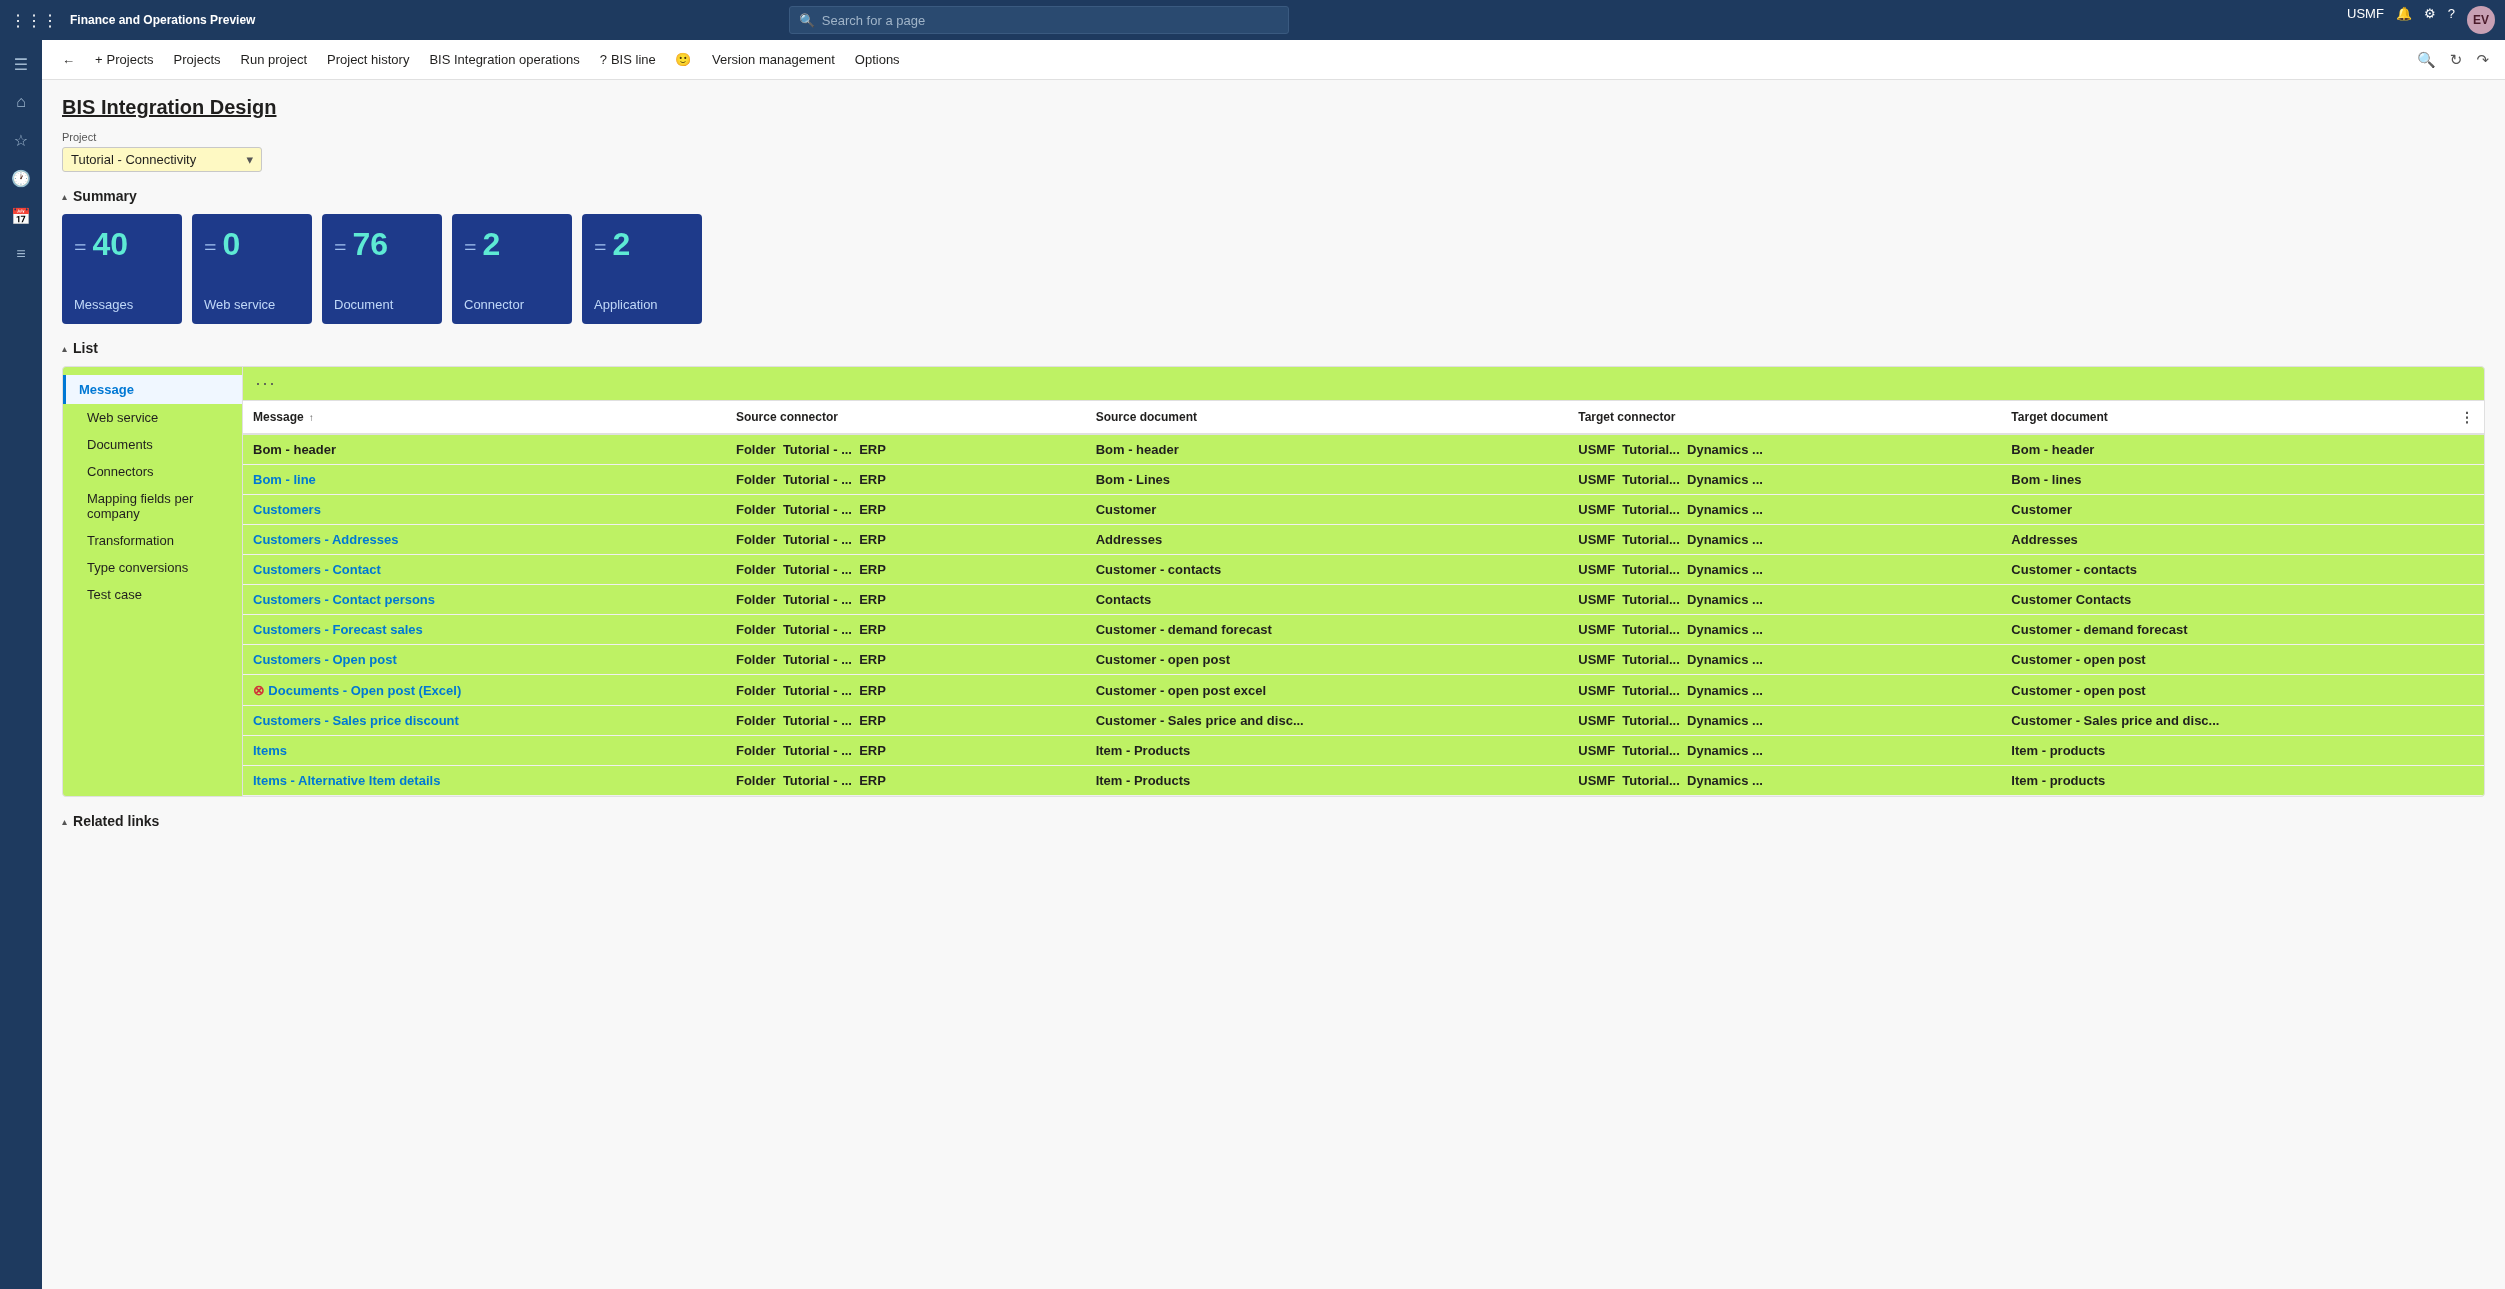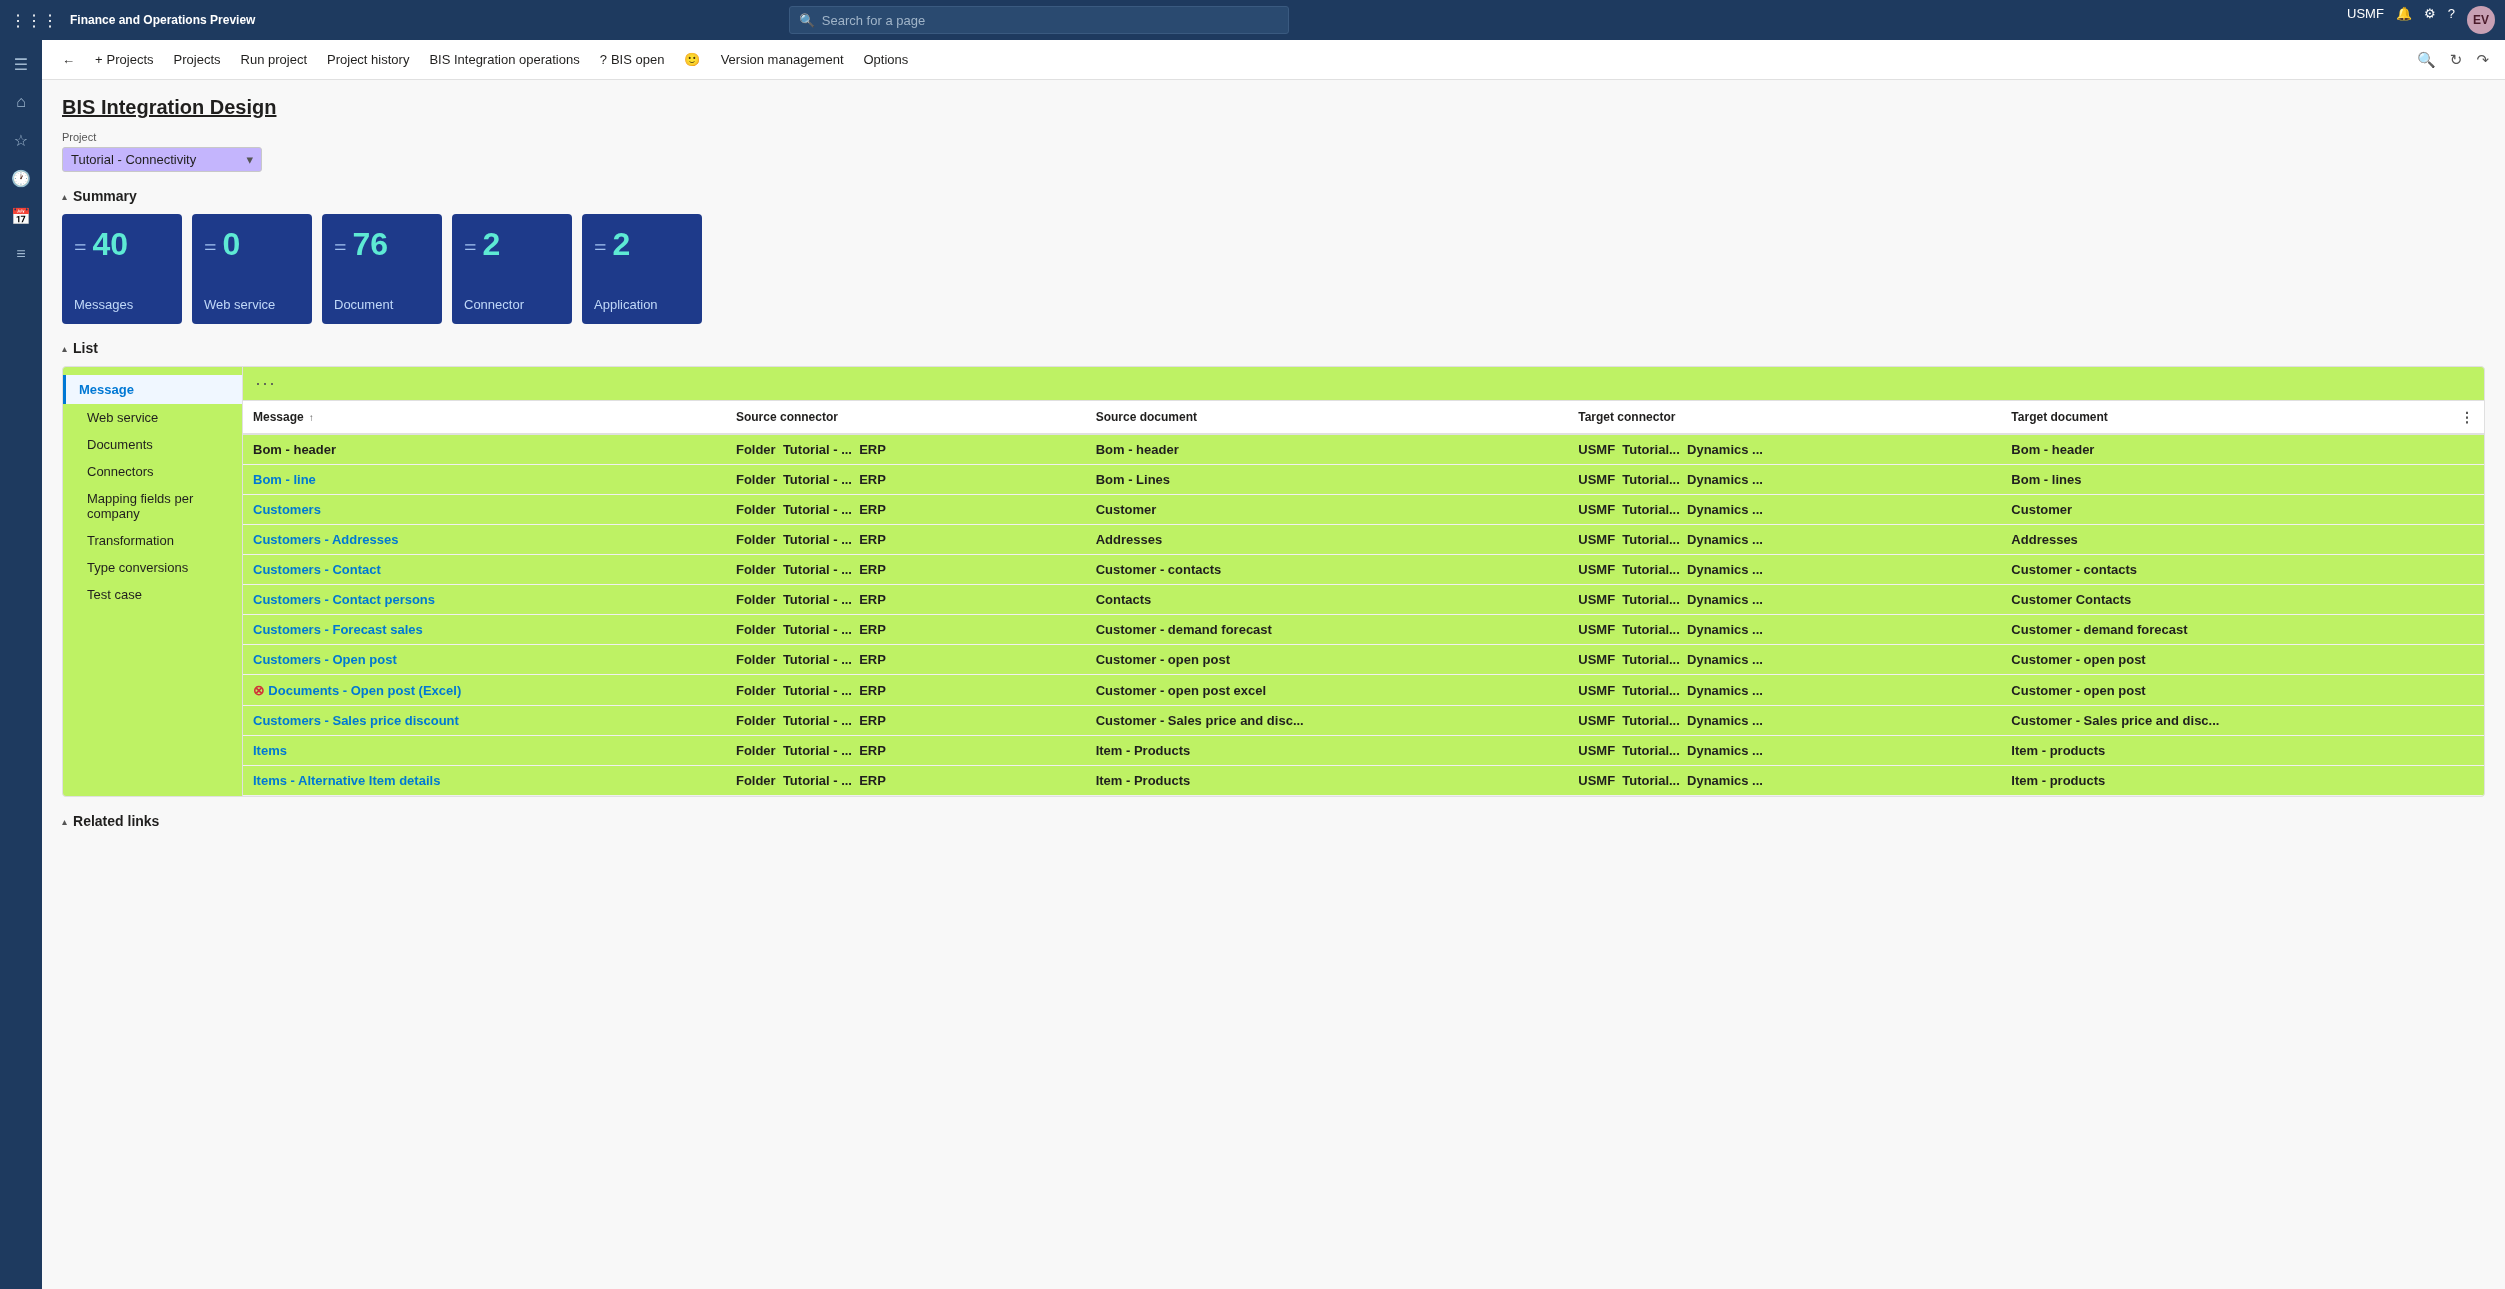--- a/index.html
+++ b/index.html
@@ -112,21 +112,21 @@
       font-weight: 600;
       color: #201f1e;
       margin-bottom: 12px;
       text-decoration: underline;
     }
     .project-label { font-size: 11px; color: #555; margin-bottom: 4px; }
     .project-select {
       display: flex; align-items: center; gap: 4px;
       border: 1px solid #c8c8c8;
       border-radius: 3px;
-      background: #c4b5fd;
+      background: #fef9c3;
       padding: 4px 8px;
       width: 200px;
       cursor: pointer;
       font-size: 13px;
       color: #201f1e;
     }
     .project-select-arrow { margin-left: auto; color: #555; }
 
     
     .section-header {
@@ -276,21 +276,21 @@
       <button class="sec-nav-btn">
         <span>+</span>
         <span>Projects</span>
       </button>
       <button class="sec-nav-btn">Projects</button>
       <button class="sec-nav-btn">Run project</button>
       <button class="sec-nav-btn">Project history</button>
       <button class="sec-nav-btn">BIS Integration operations</button>
       <button class="sec-nav-btn">
         <span>?</span>
-        <span>BIS open</span>
+        <span>BIS line</span>
       </button>
       <button class="sec-nav-btn">🙂</button>
       <button class="sec-nav-btn">Version management</button>
       <button class="sec-nav-btn">Options</button>
       <div class="sec-nav-right">
         <button class="nav-icon-btn">🔍</button>
         <button class="nav-icon-btn">↻</button>
         <button class="nav-icon-btn">↷</button>
       </div>
     </div>

